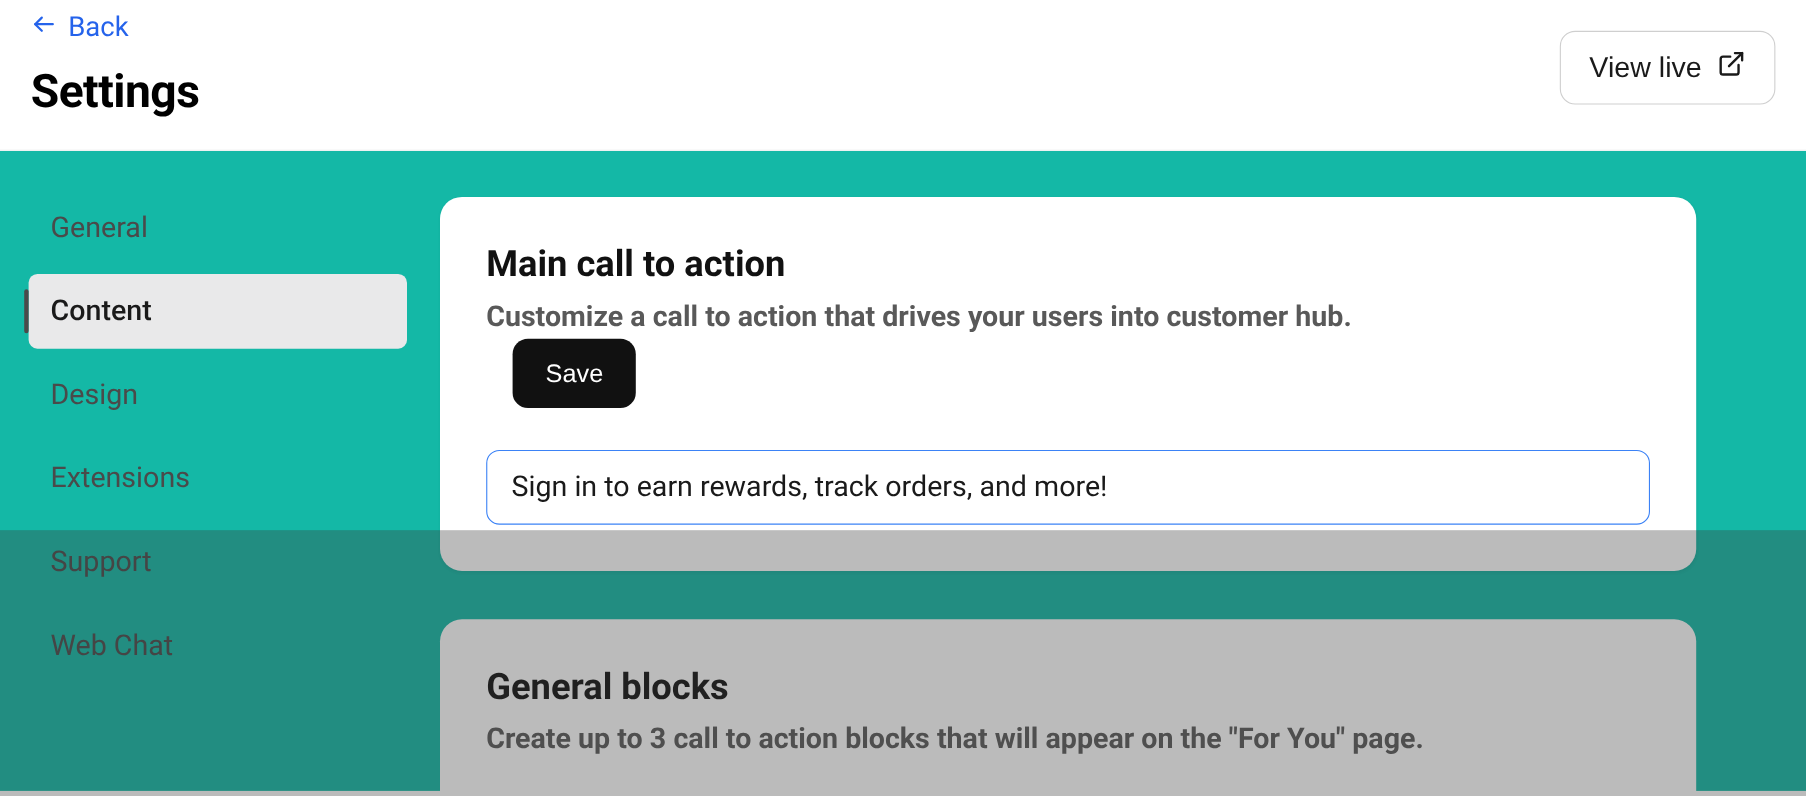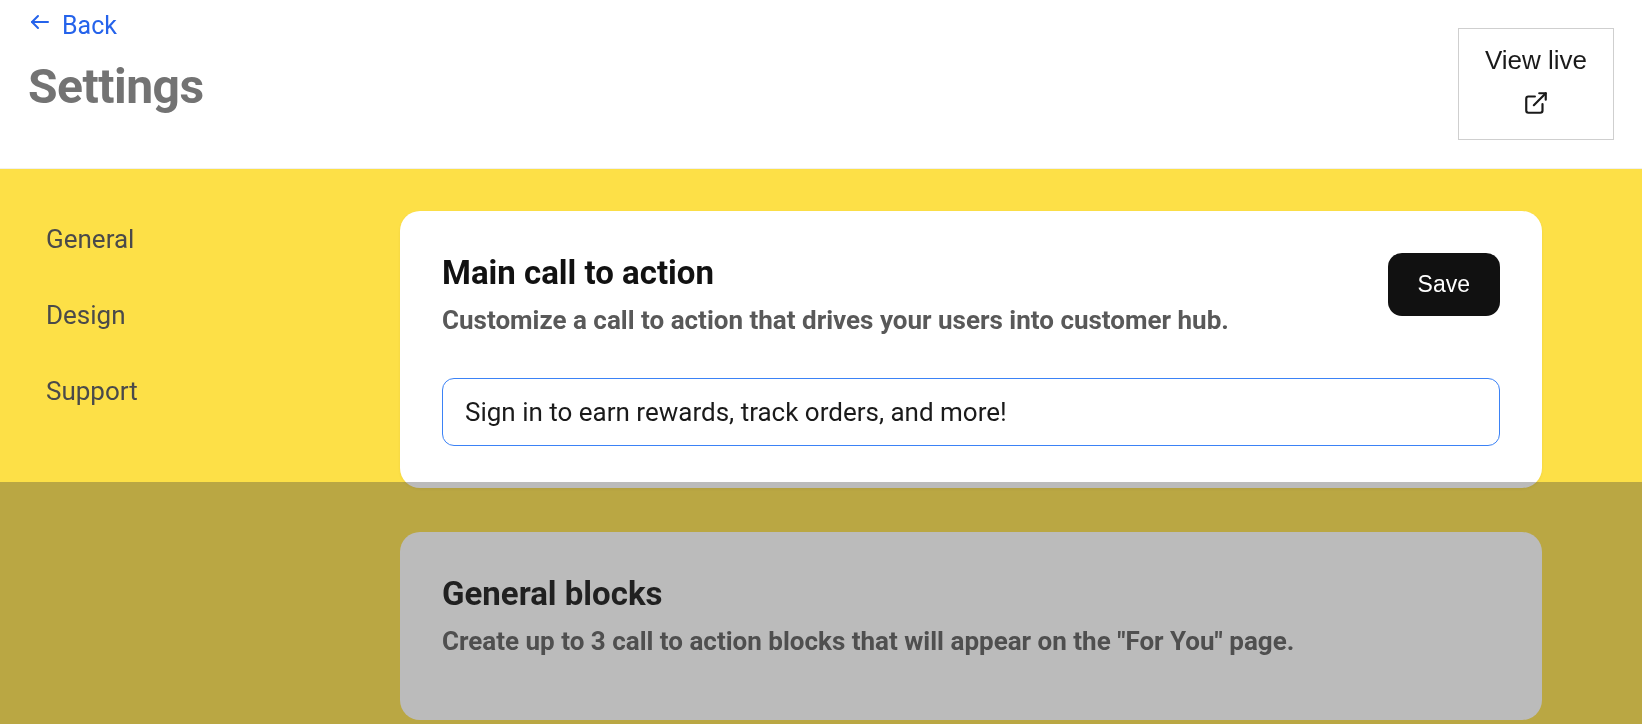--- a/index.html
+++ b/index.html
@@ -31,47 +31,46 @@
     align-items: center;
     gap: 10px;
     color: #2563eb;
     font-size: 25px;
     font-weight: 400;
     cursor: pointer;
     text-decoration: none;
   }
   .back-link svg { width: 24px; height: 24px; stroke: #2563eb; }
   .page-title {
-    font-size: 48px;
+    font-size: 42px;
     font-weight: 700;
     letter-spacing: -0.5px;
-    color: #737373;
+    color: #000000;
     text-align: center;
   }
   .view-live-btn {
     margin-top: 18px;
     display: inline-flex;
     align-items: center;
     gap: 14px;
     background: #fff;
     border: 1.5px solid #cfcfcf;
-    border-radius: 0;
+    border-radius: 14px;
     padding: 16px 26px;
     font-size: 26px;
     font-weight: 500;
     color: #1a1a1a;
     cursor: pointer;
-    flex-direction: column;
   }
   .view-live-btn svg { width: 26px; height: 26px; stroke: #1a1a1a; }
 
   
   .content-area {
     display: flex;
-    background: #fde047;
+    background: #14b8a6;
     height: calc(100% - 142px);
     position: relative;
   }
 
   
   .sidebar {
     width: 380px;
     padding: 36px 10px 0 26px;
     flex-shrink: 0;
   }
@@ -113,20 +112,21 @@
     border-radius: 20px;
     box-shadow: 0 1px 3px rgba(0,0,0,0.06);
     padding: 42px 42px;
     margin-bottom: 44px;
   }
   .card-head {
     display: flex;
     justify-content: space-between;
     align-items: flex-start;
     margin-bottom: 38px;
+    flex-direction: column;
   }
   .card-title {
     font-size: 33px;
     font-weight: 700;
     color: #111;
     margin-bottom: 10px;
   }
   .card-desc {
     font-size: 26px;
     color: #595959;
@@ -201,25 +201,34 @@
         </svg>
     </span>
   </button>
 </div>
 
 <div class="content-area">
   <nav class="sidebar">
     <div class="sidebar-item">
       <span>General</span>
     </div>
+    <div class="sidebar-item active">
+      <span>Content</span>
+    </div>
     <div class="sidebar-item">
       <span>Design</span>
     </div>
     <div class="sidebar-item">
+      <span>Extensions</span>
+    </div>
+    <div class="sidebar-item">
       <span>Support</span>
+    </div>
+    <div class="sidebar-item">
+      <span>Web Chat</span>
     </div>
   </nav>
 
   <div class="main">
     <section class="card">
       <div class="card-head">
         <div>
           <h2 class="card-title">Main call to action</h2>
           <p class="card-desc">Customize a call to action that drives your users into customer hub.</p>
         </div>

